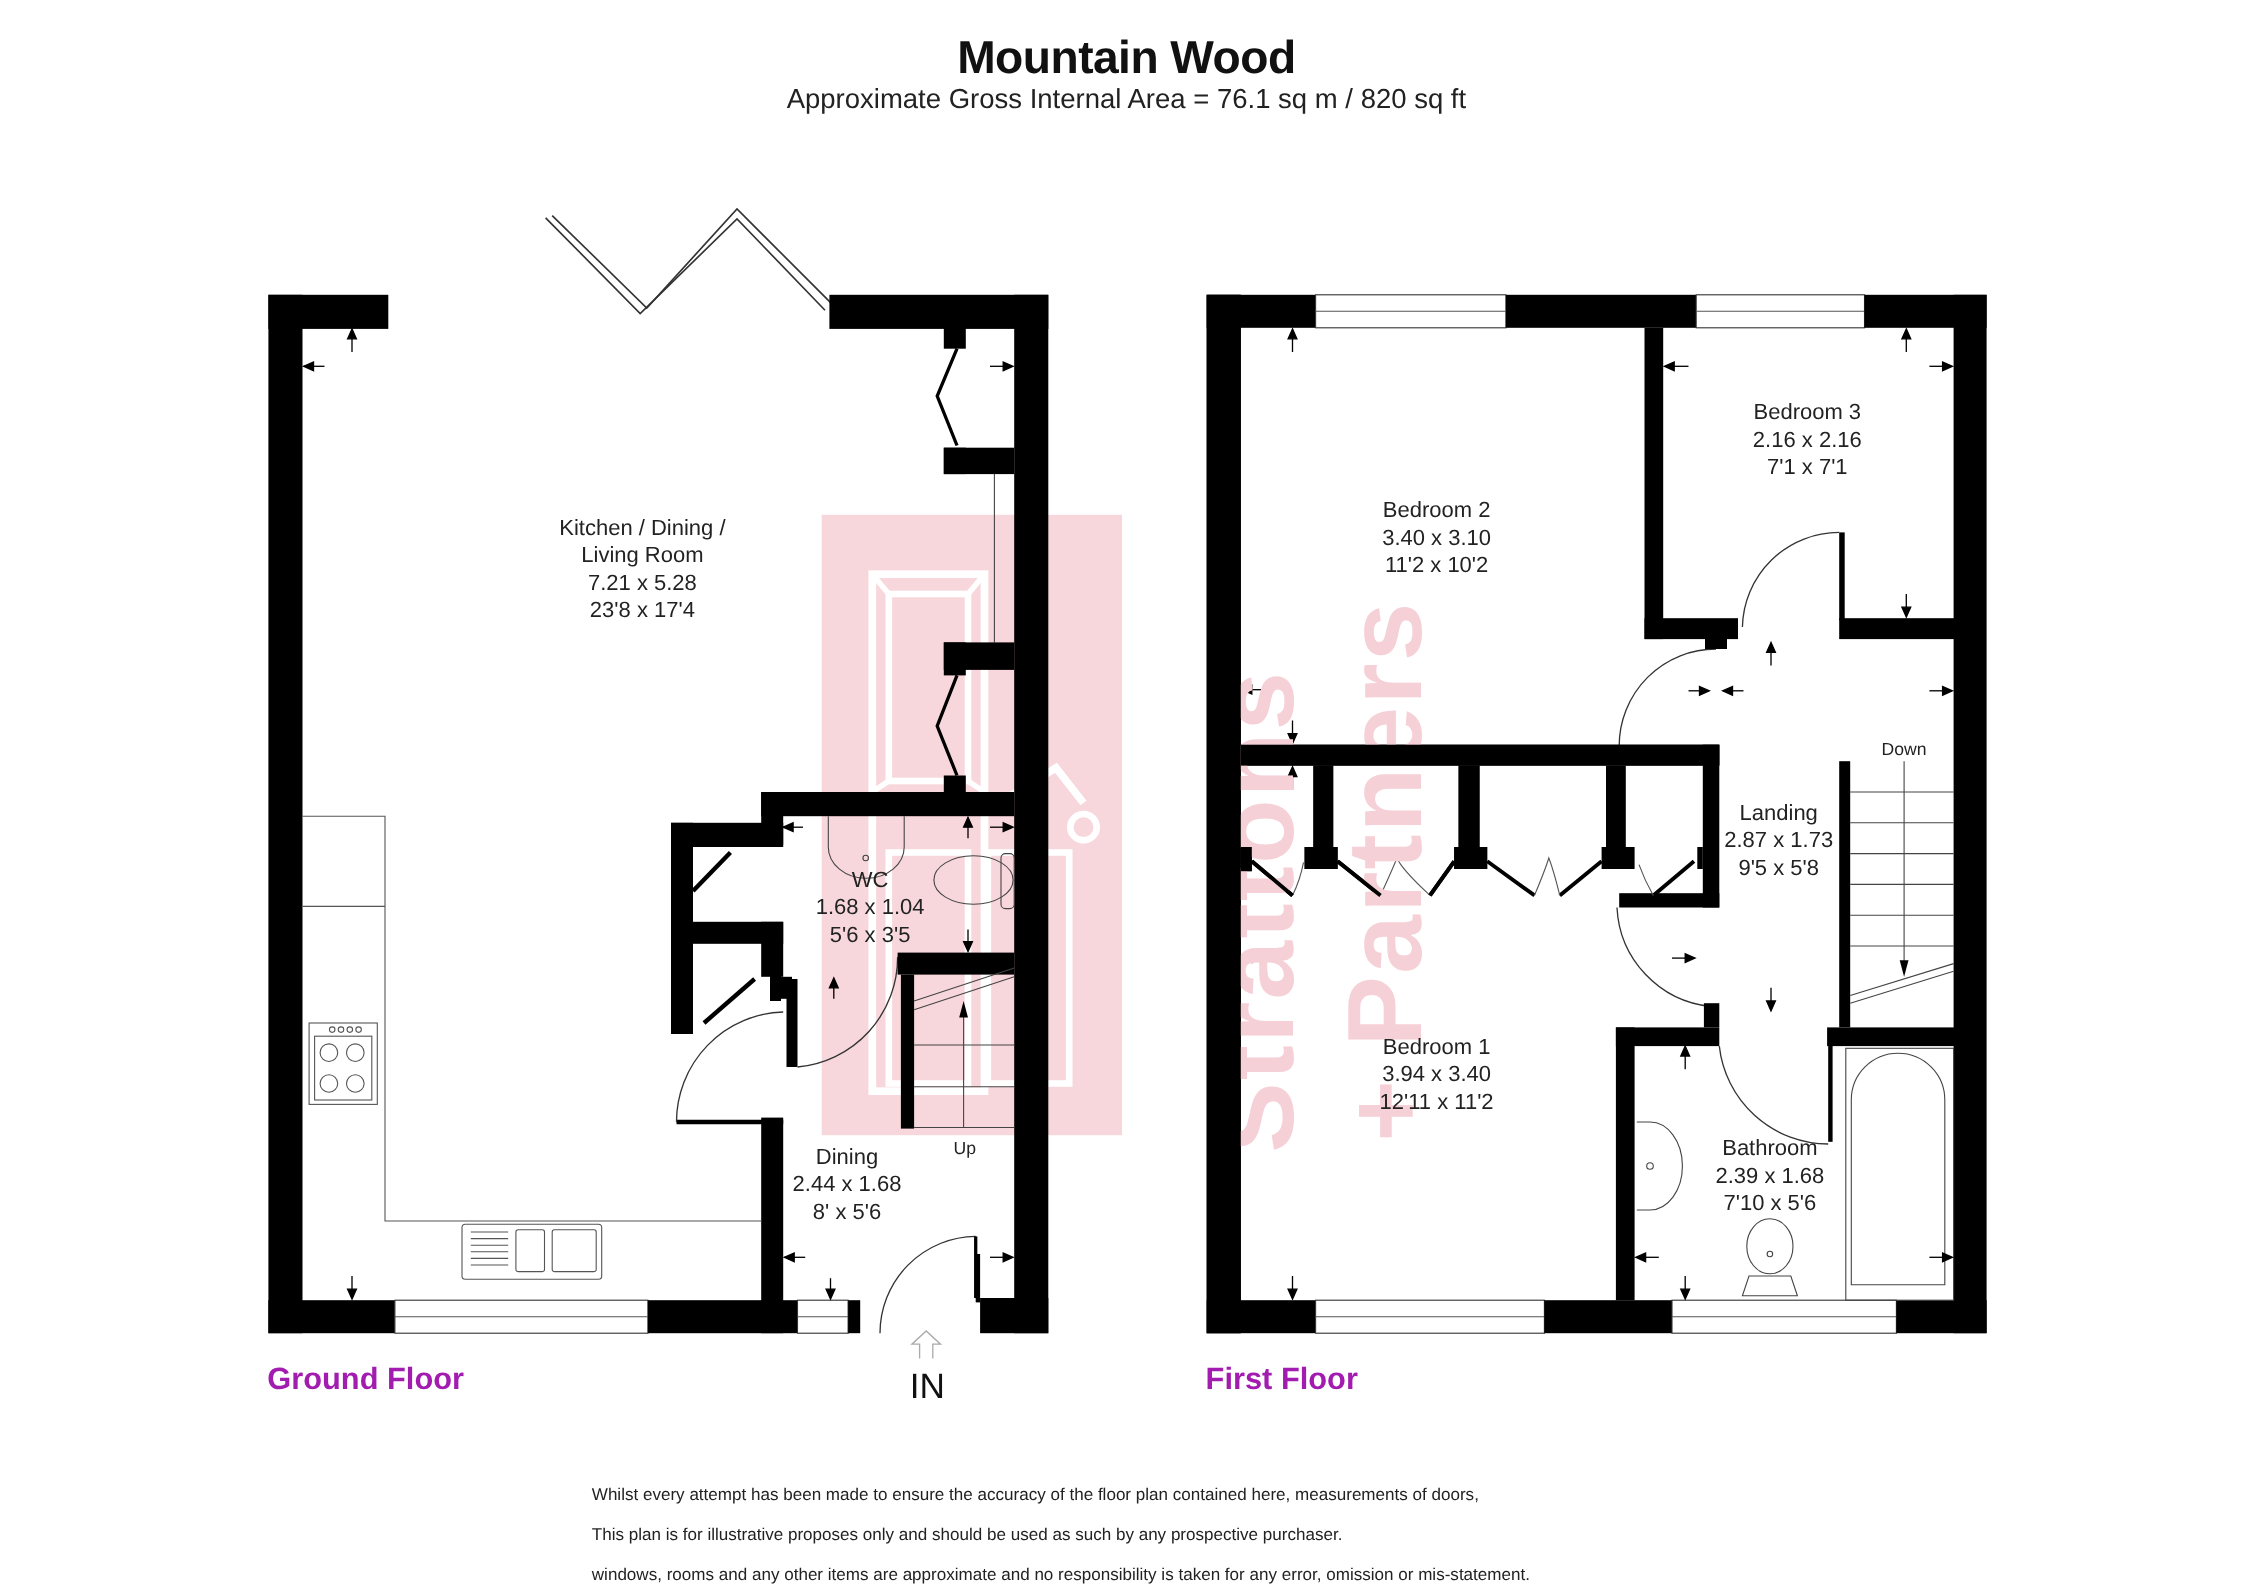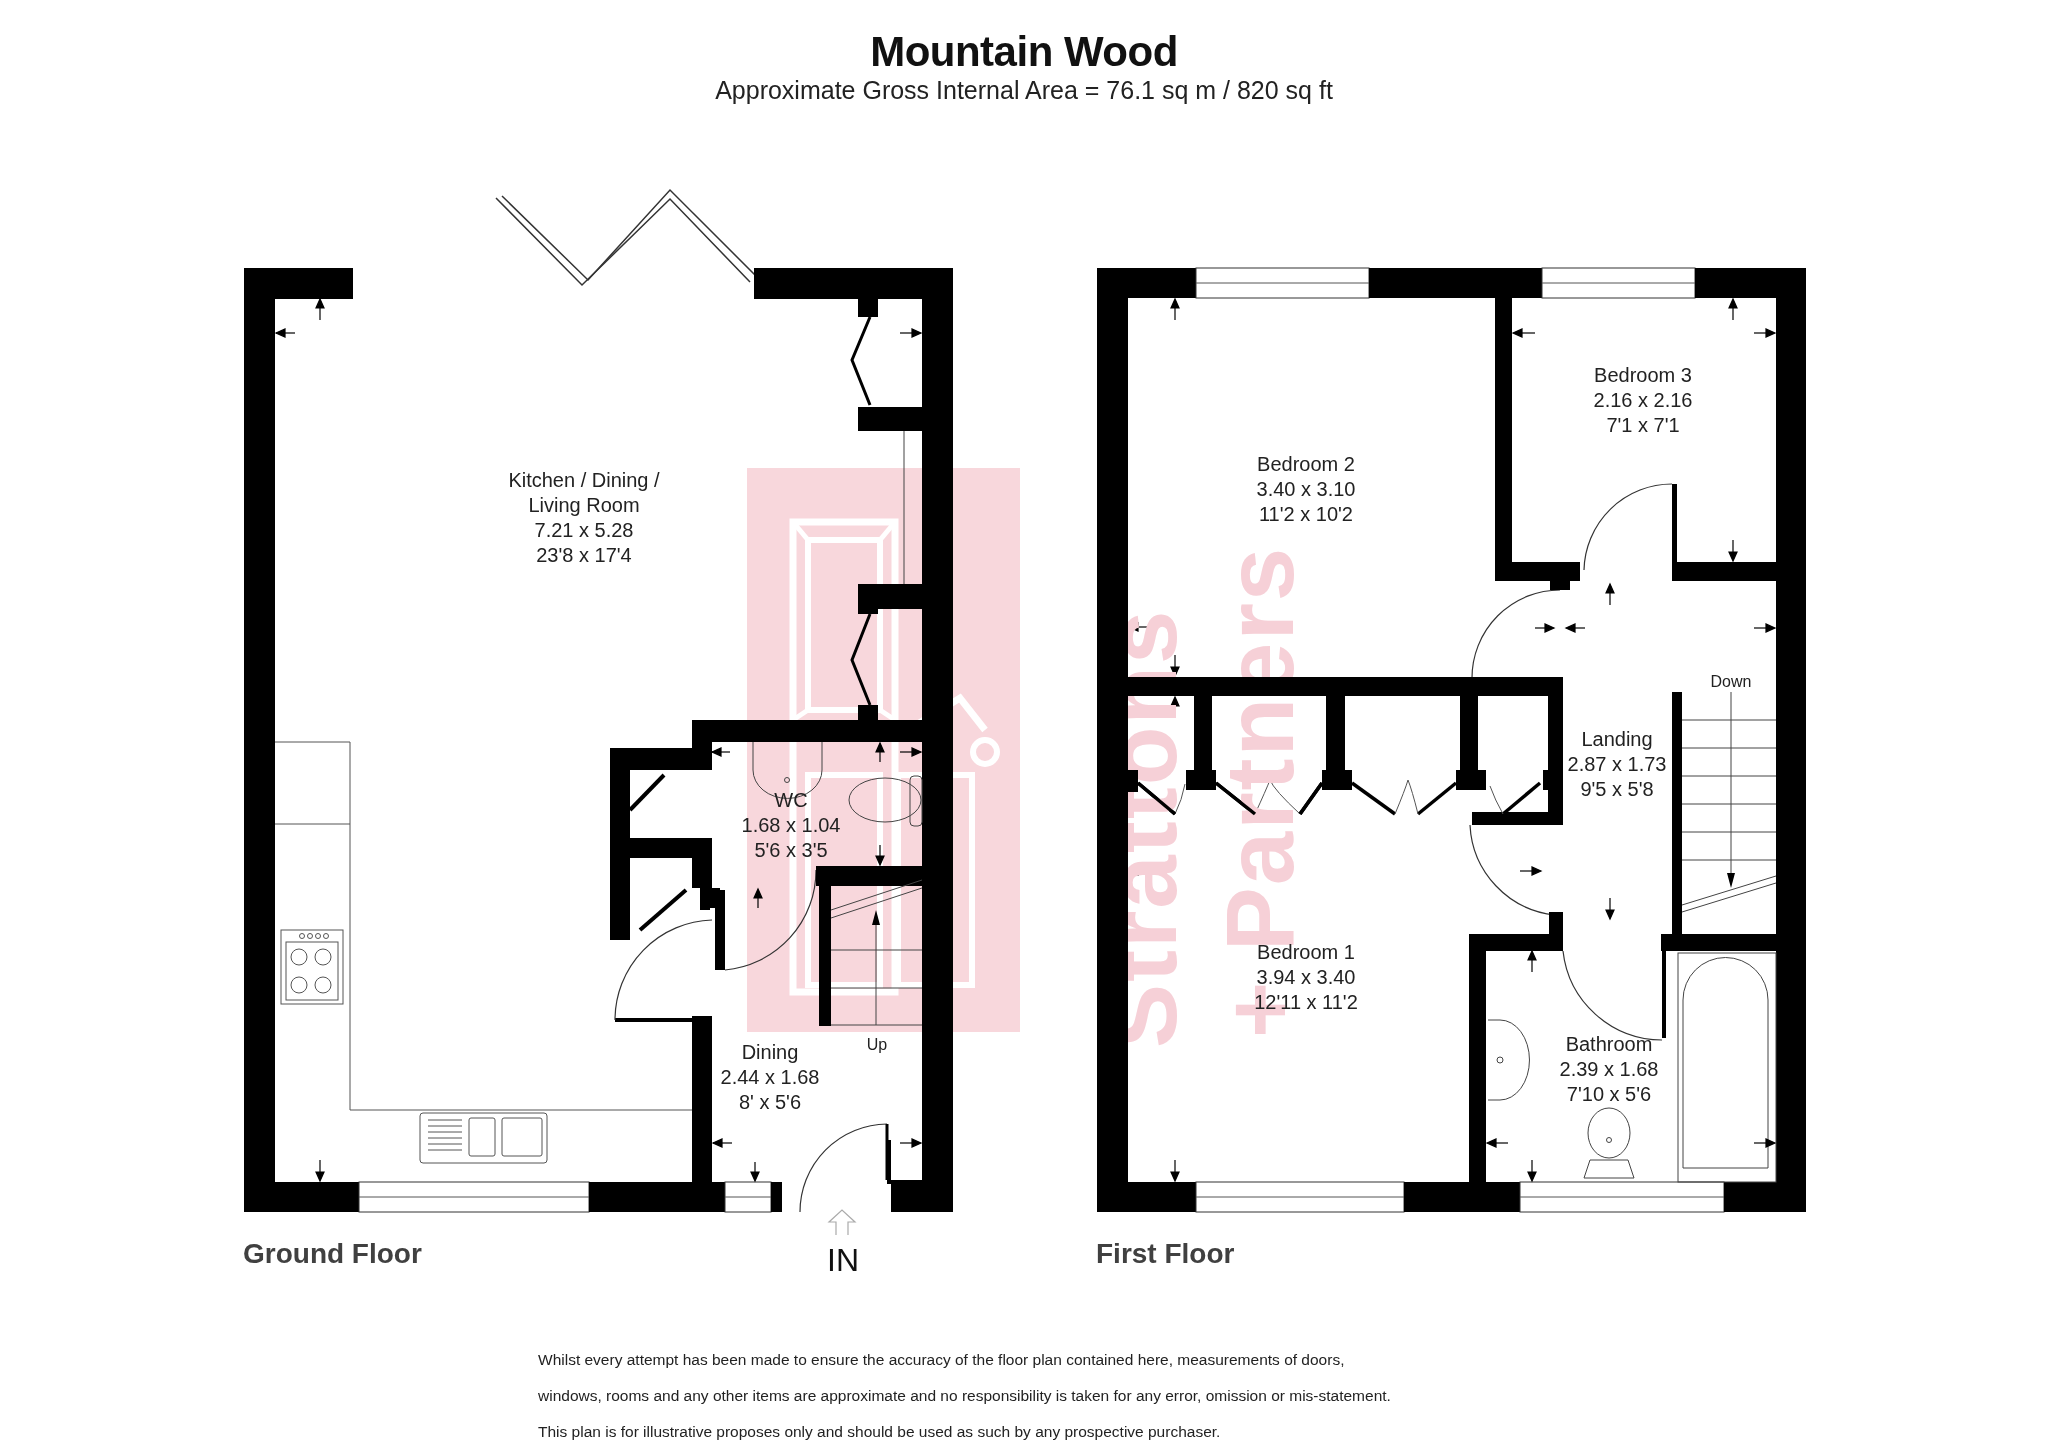--- a/index.html
+++ b/index.html
@@ -1,21 +1,21 @@
 <!DOCTYPE html>
 <html><head>
 <meta charset="utf-8">
 <style>
   html, body { margin:0; padding:0; background:#ffffff; }
   body { width:2048px; height:1447px; position:relative; overflow:hidden; font-family:"Liberation Sans", "DejaVu Sans", sans-serif; color:#1a1a1a; }
   .title { position:absolute; left:0; width:2048px; top:28px; text-align:center; font-size:42px; font-weight:bold; letter-spacing:-0.5px; color:#111; }
   .subtitle { position:absolute; left:0; width:2048px; top:76px; text-align:center; font-size:25px; color:#222; }
   svg.plan { position:absolute; left:0; top:0; }
   .room-label { position:absolute; text-align:center; font-size:20px; line-height:25px; color:#222; transform:translateX(-50%); white-space:nowrap; }
-  .floor-label { position:absolute; font-size:28px; font-weight:bold; color:#404040; }
+  .floor-label { position:absolute; font-size:28px; font-weight:bold; color:#a21caf; }
   .in-label { position:absolute; font-size:32px; color:#111; transform:translateX(-50%); }
   .small-label { position:absolute; font-size:16px; color:#222; transform:translateX(-50%); }
   .disclaimer { position:absolute; left:538px; top:1334px; font-size:15.5px; line-height:21px; color:#222; }
   .disclaimer div { white-space:nowrap;margin-top:15px; }
   .wm-text { position:absolute; font-size:96px; font-weight:bold; color:#f6d0d7; transform-origin:left top; transform:rotate(-90deg); white-space:nowrap; letter-spacing:2px; }
 </style>
 </head>
 <body>
 
 <div class="title">Mountain Wood</div>
@@ -361,15 +361,15 @@
 <div class="room-label" style="left:1609px; top:1032px;">
   <div>Bathroom</div>
   <div>2.39 x 1.68</div>
   <div>7'10 x 5'6</div>
 </div>
 <div class="small-label" style="left:1731px; top:673px;">Down</div>
 <div class="floor-label" style="left:1096px; top:1238px;">First Floor</div>
 
 <div class="disclaimer">
   <div>Whilst every attempt has been made to ensure the accuracy of the floor plan contained here, measurements of doors,</div>
+  <div>This plan is for illustrative proposes only and should be used as such by any prospective purchaser.</div>
   <div>windows, rooms and any other items are approximate and no responsibility is taken for any error, omission or mis-statement.</div>
-  <div>This plan is for illustrative proposes only and should be used as such by any prospective purchaser.</div>
 </div>
 
 </body></html>

